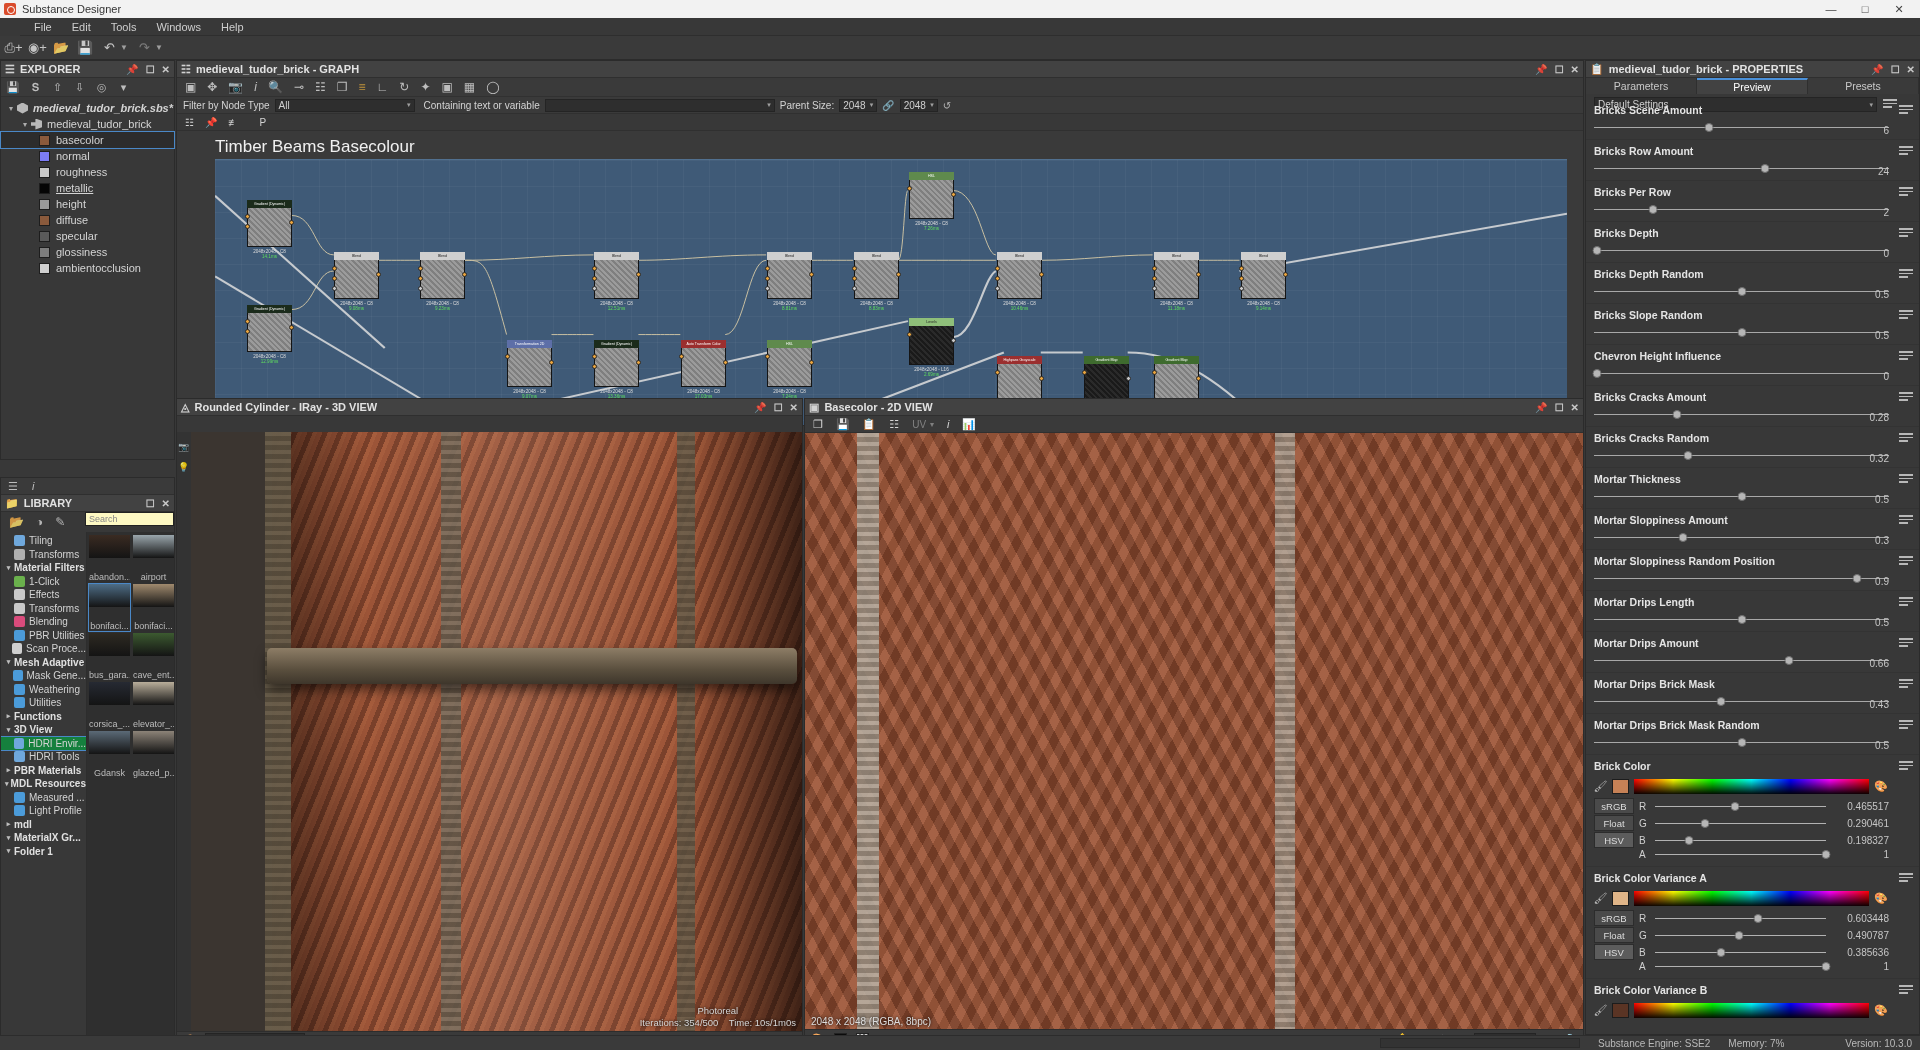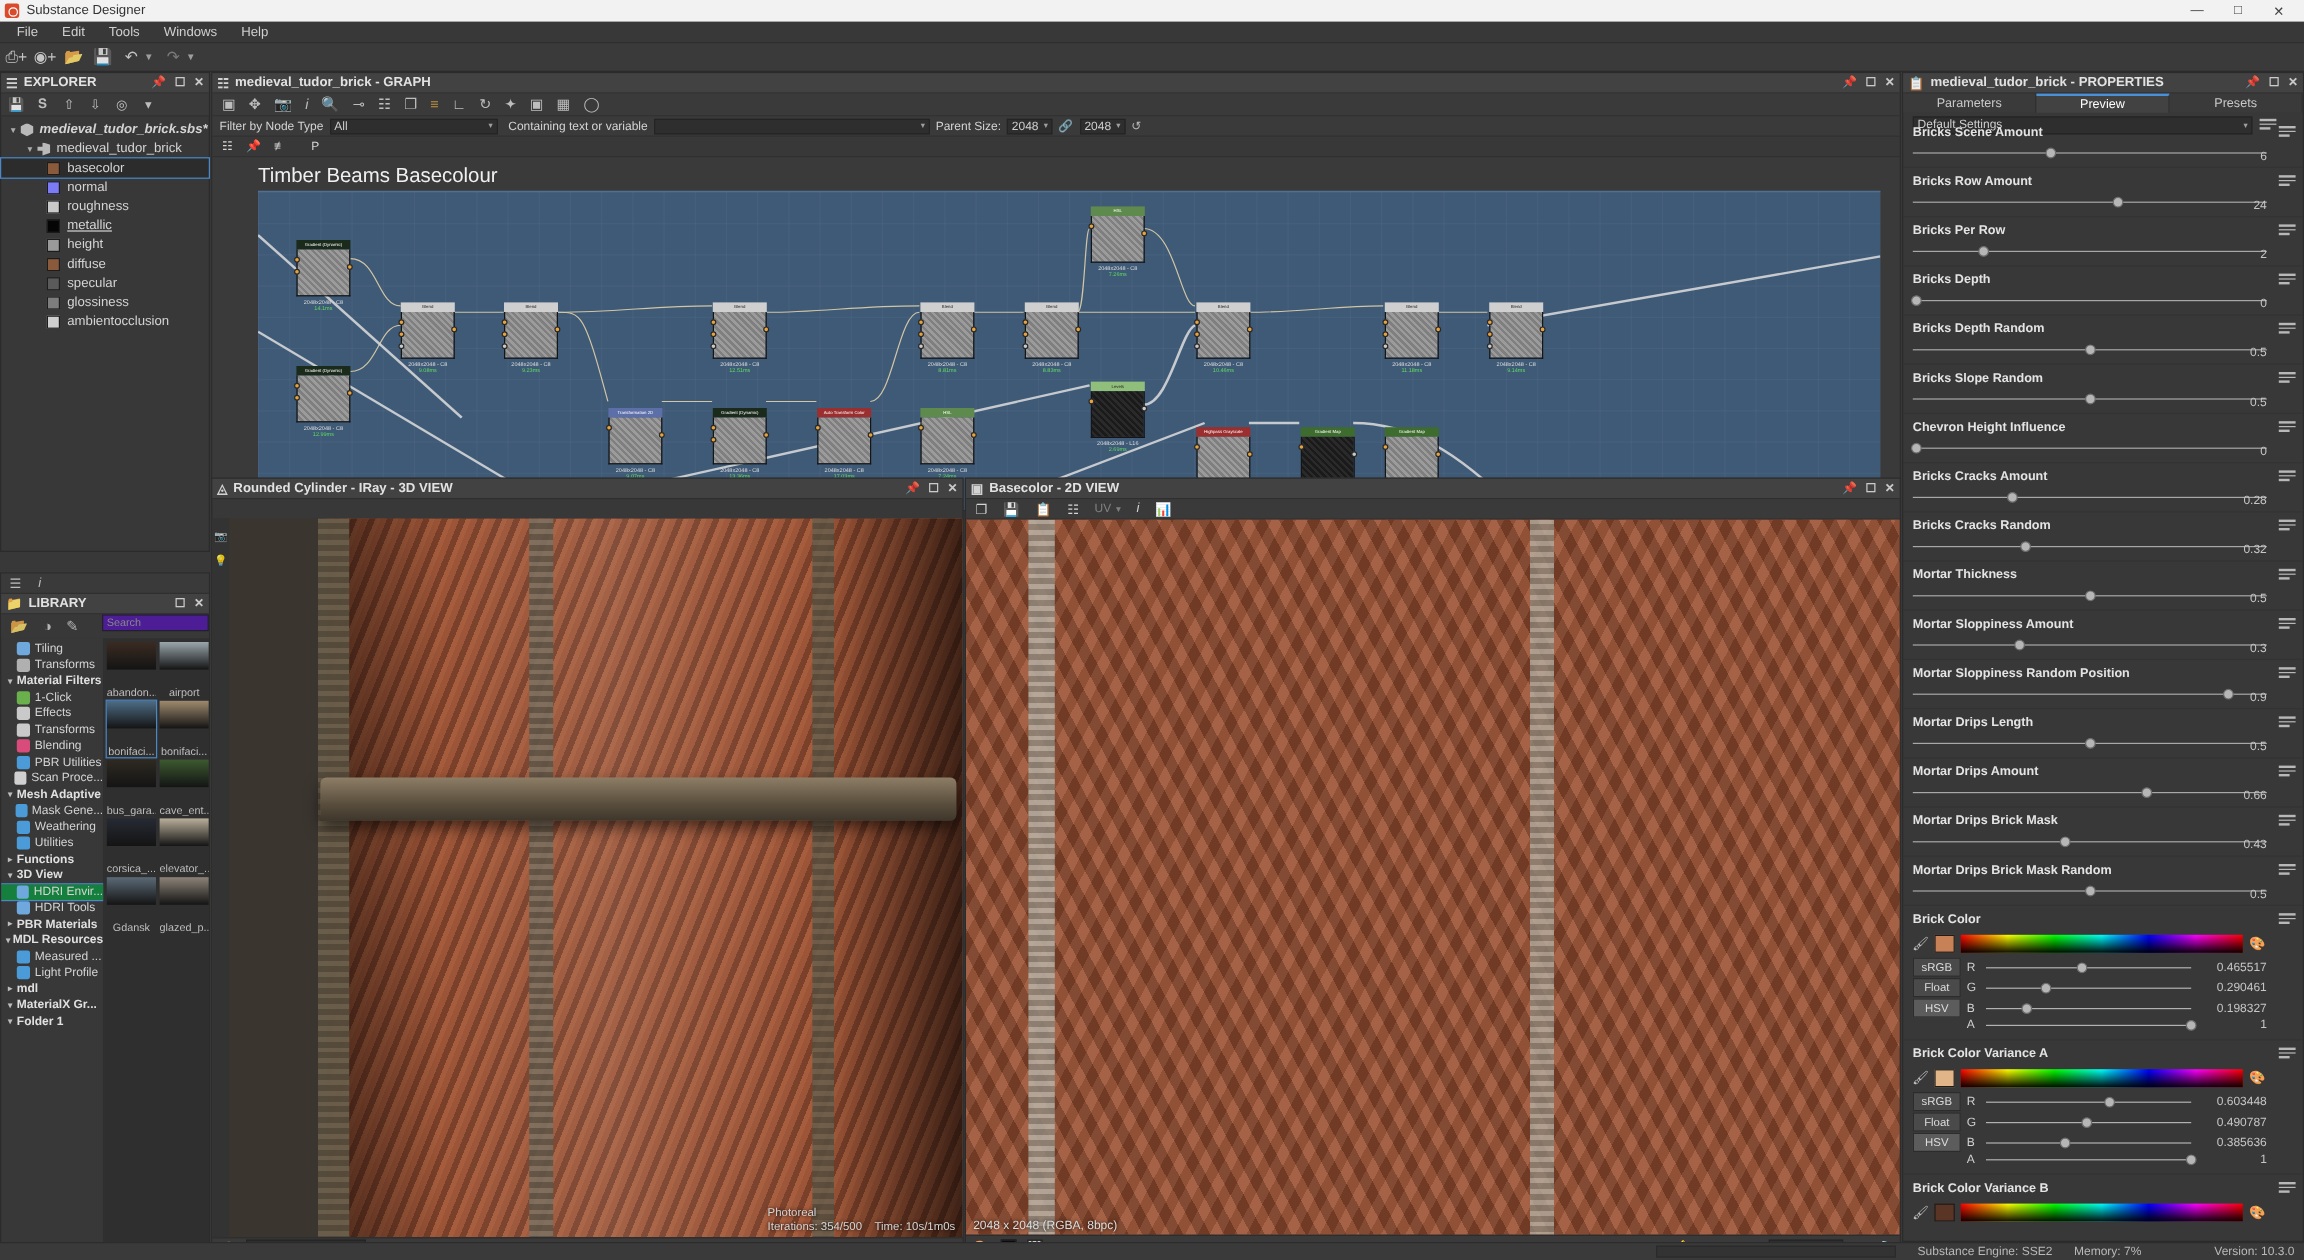--- a/index.html
+++ b/index.html
@@ -29,21 +29,21 @@
   }
   .win-ctrls { margin-left: auto; display: flex; gap: 0; }
   .win-ctrls div {
     width: 34px; height: 18px; display: flex; align-items: center;
     justify-content: center; color: #444; font-size: 11px;
   }
 
   
   .menubar {
     height: 18px; background: #383838; display: flex; align-items: center;
-    padding-left: 4px; font-size: 11px; border-bottom: 1px solid #2e2e2e;
+    padding-left: 4px; font-size: 11px; border-bottom: 1px solid #2e2e2e; margin-left: 20px;
   }
   .menubar span { padding: 0 10px; color: #cfcfcf; line-height: 18px; }
 
   
   .maintoolbar {
     height: 24px; background: #3a3a3a; display: flex; align-items: center;
     padding-left: 6px; gap: 9px; border-bottom: 1px solid #2b2b2b;
   }
   .tbicon { width: 15px; height: 15px; opacity: .85; display:flex; align-items:center; justify-content:center; color:#ddd; font-size:13px;}
   .tbicon.dim { opacity: .4; }
@@ -78,21 +78,21 @@
   .lib-tools { height: 20px; display:flex; align-items:center; gap:12px; padding-left:8px; background:#383838;}
   .lib-tools .i { font-size:12px; opacity:.8;}
   .lib-body { display:flex; height: calc(100% - 54px); }
   .lib-tree { width: 86px; overflow:hidden; border-right:1px solid #2d2d2d; padding-top:2px;}
   .lib-item { display:flex; align-items:center; height:13.5px; font-size:10px; padding-left:2px; white-space:nowrap;}
   .lib-item .arr { width:11px; text-align:center; font-size:7px; opacity:.8;}
   .lib-item .dot { width:11px; height:11px; margin-right:4px; border-radius:2px;}
   .lib-item.cat { font-weight: bold; color:#e0e0e0;}
   .lib-item.selected { outline:1px solid #4a88c7; background:#15803d;}
   .lib-grid { flex:1; position:relative; overflow:hidden; background:#2f2f2f; padding-top:2px;}
-  .lib-search { position:absolute; right:0; top:34px; width:89px; height:14px; background:#4c1d95; border:1px solid #222; font-size:9px; color:#888; padding-left:3px; line-height:13px;}
+  .lib-search { position:absolute; right:0; top:34px; width:89px; height:14px; background:#fef9c3; border:1px solid #222; font-size:9px; color:#888; padding-left:3px; line-height:13px;}
   .thumbrow { display:flex; gap:3px; padding: 1px 2px; }
   .thumb { width: 41px; }
   .thumb .img { width: 41px; height: 23px; background:#222; }
   .thumb .cap { font-size: 9px; text-align:center; color:#bdbdbd; margin-top:14px; white-space:nowrap; overflow:hidden;}
   .thumb.sel { outline: 1px solid #4a88c7; }
 
   
   #graph { left: 176px; top: 60px; width: 1408px; height: 366px; }
   .g-toolbar { height: 19px; display:flex; align-items:center; gap: 11px; padding-left:8px; background:#3a3a3a; border-bottom:1px solid #313131;}
   .g-toolbar .i { font-size: 12px; opacity: .85; display:inline-flex;}
@@ -120,21 +120,21 @@
   .port.in { left:-3px; } .port.out { right:-3px; }
   .port.y { background:#e8a33d; } .port.g { background:#c9c9c9; }
   svg.wires { position:absolute; inset:0; width:100%; height:100%; pointer-events:none;}
 
   
   #view3d { left: 176px; top: 398px; width: 627px; height: 652px; }
   .v3-menu { height:16px; display:flex; align-items:center; gap:17px; padding-left:8px; background:#3a3a3a; font-size:10px; border-bottom:1px solid #303030;}
   .v3-canvas { position:absolute; left:0; right:0; top:33px; bottom:18px; background:#3b3733; overflow:hidden;}
   .v3-left { position:absolute; left:0; top:0; width:14px; height:100%; background:#333; }
   .v3-left .vi { margin: 9px auto 0; width:11px; height:11px; display:flex; align-items:center; justify-content:center; font-size:9px; opacity:.85;}
-  .render-status { position:absolute; right:6px; bottom:2px; text-align:left; font-size:9.5px; color:#d6d6d6; line-height:12px; text-shadow:0 0 3px #000;}
+  .render-status { position:absolute; right:6px; bottom:2px; text-align:center; font-size:9.5px; color:#d6d6d6; line-height:12px; text-shadow:0 0 3px #000;}
   .v3-bottom { position:absolute; left:0; right:0; bottom:0; height:18px; background:#3a3a3a; display:flex; align-items:center; gap:6px; padding-left:8px; border-top:1px solid #2d2d2d;}
 
   
   #view2d { left: 804px; top: 398px; width: 780px; height: 652px; }
   .v2-tool { height:17px; display:flex; align-items:center; gap:13px; padding-left:8px; background:#3a3a3a; font-size:11px; border-bottom:1px solid #303030;}
   .v2-canvas { position:absolute; left:0; right:0; top:34px; bottom:20px; overflow:hidden; background:#4a3a33;}
   .v2-info { position:absolute; left:6px; bottom:2px; font-size:10px; color:#ddd; text-shadow:0 0 3px #000;}
   .v2-bottom { position:absolute; left:0; right:0; bottom:0; height:20px; background:#3a3a3a; display:flex; align-items:center; padding:0 6px; border-top:1px solid #2d2d2d; gap:9px;}
   .v2-bottom .sp { margin-left:auto; }
   .zoombox { background:#2e2e2e; border:1px solid #242424; height:14px; min-width:62px; text-align:center; font-size:10px; line-height:13px; color:#d4d4d4;}

